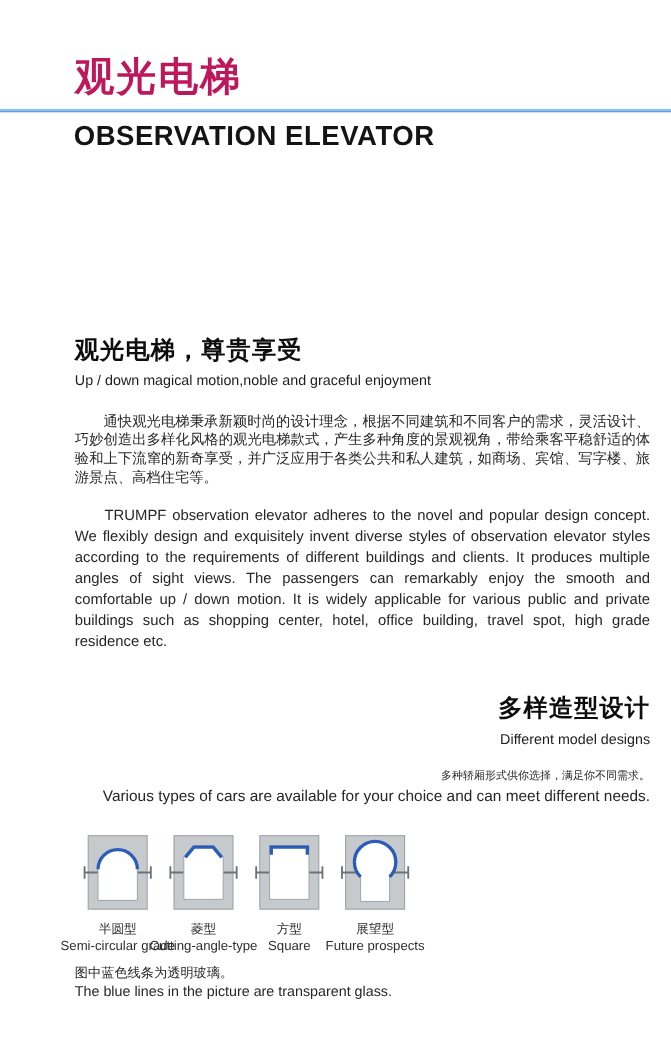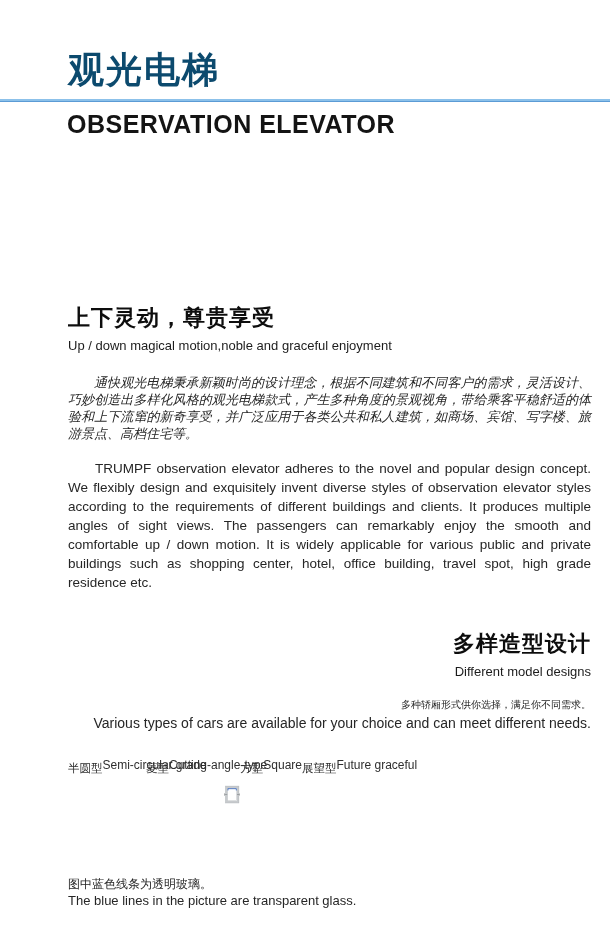--- a/index.html
+++ b/index.html
@@ -20,61 +20,61 @@
     background:#ffffff;
     font-family:"Liberation Sans", sans-serif;
     color:var(--ink);
     overflow:hidden;
   }
   .content{position:absolute;left:68px;width:523px;}
 
   
   .page-title{
     position:absolute;left:68px;top:48px;
-    font-size:36px;font-weight:900;letter-spacing:2px;color:#0c4a6e;
+    font-size:36px;font-weight:900;letter-spacing:2px;color:#be185d;
     line-height:44px;
   }
   .header-rule{
     position:absolute;left:0;top:99px;width:610px;height:3px;
     background:var(--accent-rule-blue);
     border-bottom:1px solid var(--accent-rule-blue-dark);
   }
   .page-subtitle{
     position:absolute;left:67px;top:110px;
     font-size:25px;font-weight:700;letter-spacing:0.5px;color:#141414;
   }
 
   
   .section-heading-zh{font-size:22px;font-weight:800;color:#0d0d0d;letter-spacing:1px;}
   .section-heading-en{font-size:13px;font-weight:400;color:#1c1c1c;margin-top:5px;}
 
   .sec-motion{top:303px;}
   .para-zh{
     margin-top:21px;
     font-size:13px;line-height:17px;color:var(--body-ink);
-    text-align:justify;text-indent:2em;font-style:italic;
+    text-align:justify;text-indent:2em;
   }
   .para-en{
     margin-top:17px;
     font-size:13.5px;line-height:19px;color:var(--body-ink);
     text-align:justify;text-indent:2em;
   }
 
   .sec-designs{top:629px;text-align:right;}
   .intro-zh{margin-top:19px;font-size:10px;color:var(--body-ink);}
   .intro-en{margin-top:3px;font-size:14px;color:var(--body-ink);}
 
   
   .model-row{
     position:absolute;left:68px;top:757px;
     display:flex;flex-direction:row;
   }
   .model-fig{
     width:78px;
-    display:flex;flex-direction:row;align-items:flex-start;
+    display:flex;flex-direction:column;align-items:center;
   }
   .model-fig svg{display:block;width:64px;height:76px;}
   .model-label-zh{
     margin-top:4px;font-size:11.5px;color:#2e2e2e;white-space:nowrap;
   }
   .model-label-en{
     margin-top:1px;font-size:12px;color:#2e2e2e;white-space:nowrap;
   }
   svg .car-box{fill:var(--diagram-gray);stroke:var(--diagram-border);stroke-width:1;}
   svg .car-cab{fill:#ffffff;stroke:var(--diagram-border);stroke-width:0.9;}
@@ -91,21 +91,21 @@
 </head>
 <body>
 
 <div class="page">
 
   <h1 class="page-title">观光电梯</h1>
   <div class="header-rule"></div>
   <h2 class="page-subtitle">OBSERVATION ELEVATOR</h2>
 
   <div class="content sec-motion">
-    <div class="section-heading-zh">上下灵动，尊贵享受</div>
+    <div class="section-heading-zh">观光电梯，尊贵享受</div>
     <div class="section-heading-en">Up / down magical motion,noble and graceful enjoyment</div>
     <p class="para-zh">通快观光电梯秉承新颖时尚的设计理念，根据不同建筑和不同客户的需求，灵活设计、巧妙创造出多样化风格的观光电梯款式，产生多种角度的景观视角，带给乘客平稳舒适的体验和上下流窜的新奇享受，并广泛应用于各类公共和私人建筑，如商场、宾馆、写字楼、旅游景点、高档住宅等。</p>
     <p class="para-en">TRUMPF observation elevator adheres to the novel and popular design concept. We flexibly design and exquisitely invent diverse styles of observation elevator styles according to the requirements of different buildings and clients. It produces multiple angles of sight views. The passengers can remarkably enjoy the smooth and comfortable up / down motion. It is widely applicable for various public and private buildings such as shopping center, hotel, office building, travel spot, high grade residence etc.</p>
   </div>
 
   <div class="content sec-designs">
     <div class="section-heading-zh">多样造型设计</div>
     <div class="section-heading-en">Different model designs</div>
     <div class="intro-zh">多种轿厢形式供你选择，满足你不同需求。</div>
     <div class="intro-en">Various types of cars are available for your choice and can meet different needs.</div>
@@ -159,21 +159,21 @@
       <svg viewBox="-5 0 68 76">
         <rect class="car-box" x="0.5" y="0.5" width="57" height="71"></rect>
         <line class="rail rail-bar" x1="-3" y1="30" x2="-3" y2="42"></line>
         <line class="rail rail-line" x1="-3" y1="36" x2="15" y2="36"></line>
         <line class="rail rail-bar" x1="61" y1="30" x2="61" y2="42"></line>
         <line class="rail rail-line" x1="43" y1="36" x2="61" y2="36"></line>
         <path class="car-cab" d="M15,64 L15,40.3 A20,20 0 1 1 43,40.3 L43,64 Z"></path>
         <path class="glass" d="M15,40.3 A20,20 0 1 1 43,40.3"></path>
       </svg>
       <figcaption class="model-label-zh">展望型</figcaption>
-      <figcaption class="model-label-en">Future graceful</figcaption>
+      <figcaption class="model-label-en">Future prospects</figcaption>
     </figure>
 
   </div>
 
   <div class="note">
     <div class="note-zh">图中蓝色线条为透明玻璃。</div>
     <div class="note-en">The blue lines in the picture are transparent glass.</div>
   </div>
 
 </div>

